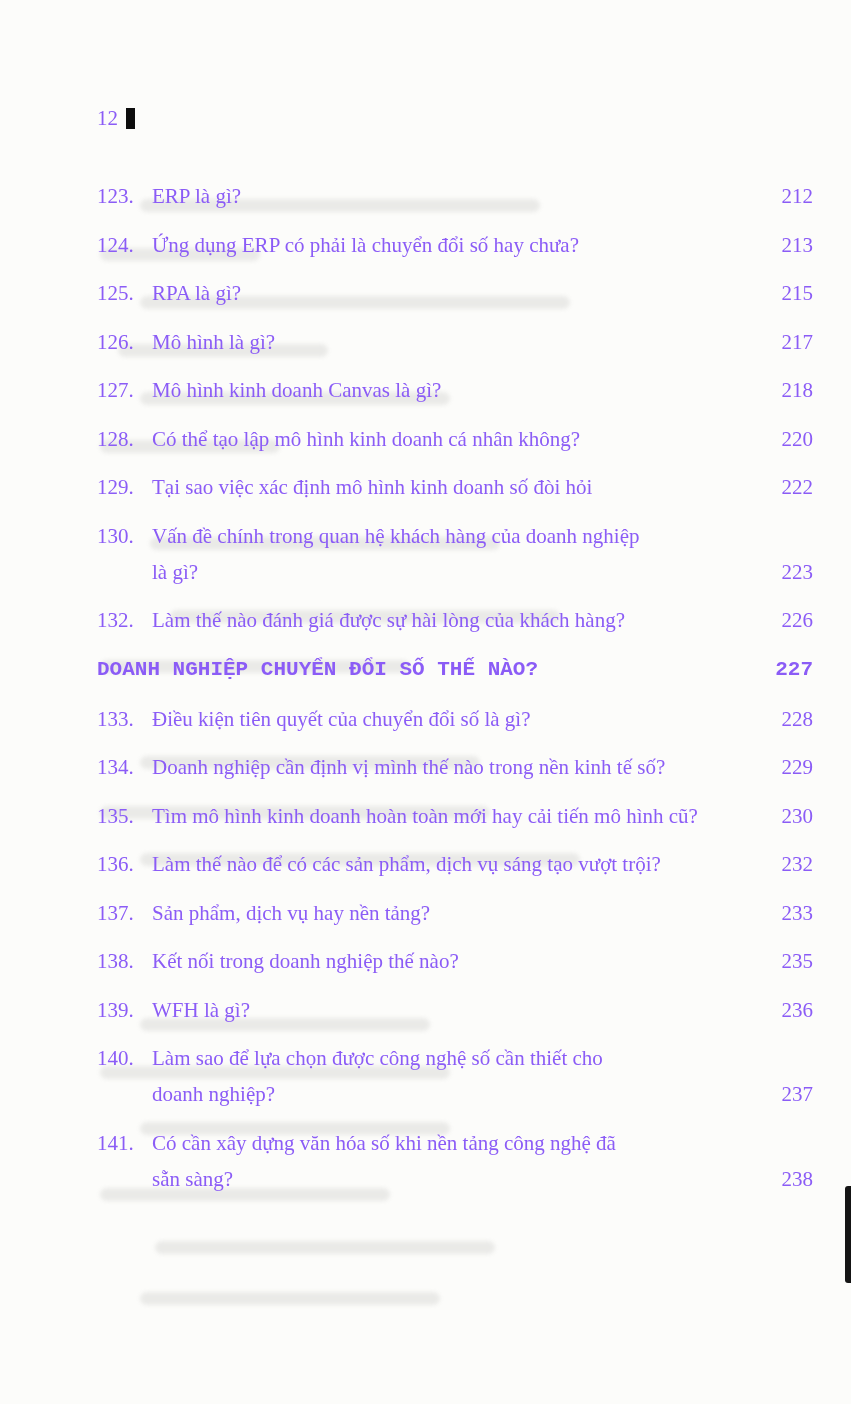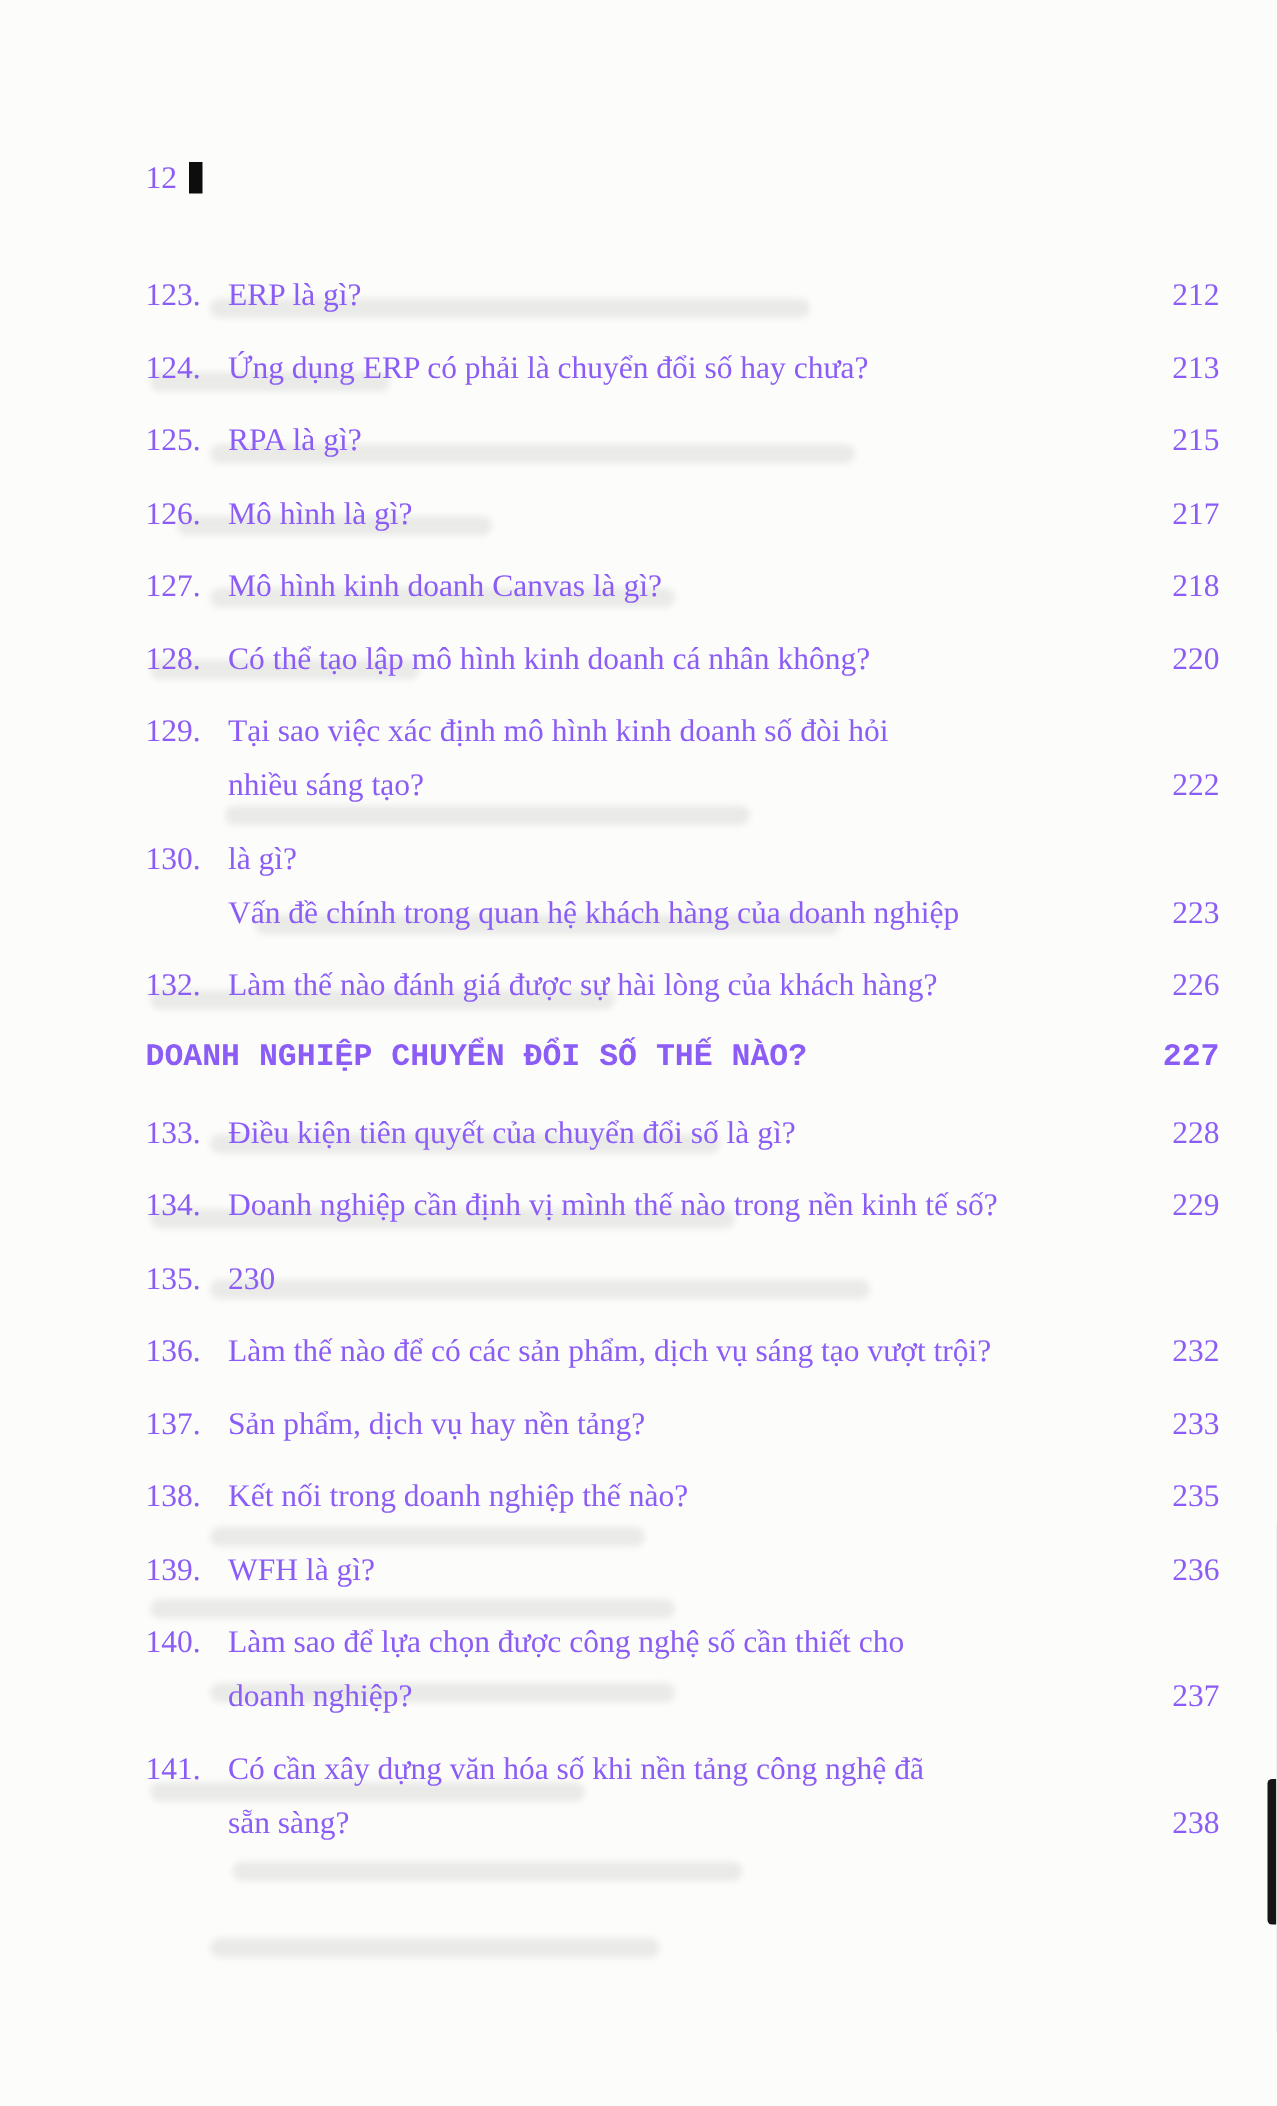--- a/index.html
+++ b/index.html
@@ -159,29 +159,28 @@
     <span class="num">128.</span>
     <span class="title">
           <div class="line">Có thể tạo lập mô hình kinh doanh cá nhân không?</div>
         </span>
     <span class="pg">220</span>
   </div>
       <div class="row">
     <span class="num">129.</span>
     <span class="title">
           <div class="line">Tại sao việc xác định mô hình kinh doanh số đòi hỏi</div>
-          <div class="line">nhiều sáng tạo?</div>
         </span>
     <span class="pg">222</span>
   </div>
       <div class="row">
     <span class="num">130.</span>
     <span class="title">
+          <div class="line">Vấn đề chính trong quan hệ khách hàng của doanh nghiệp</div>
           <div class="line">là gì?</div>
-          <div class="line">Vấn đề chính trong quan hệ khách hàng của doanh nghiệp</div>
         </span>
     <span class="pg">223</span>
   </div>
       <div class="row">
     <span class="num">132.</span>
     <span class="title">
           <div class="line">Làm thế nào đánh giá được sự hài lòng của khách hàng?</div>
         </span>
     <span class="pg">226</span>
   </div>
@@ -201,20 +200,23 @@
   </div>
       <div class="row">
     <span class="num">134.</span>
     <span class="title">
           <div class="line">Doanh nghiệp cần định vị mình thế nào trong nền kinh tế số?</div>
         </span>
     <span class="pg">229</span>
   </div>
       <div class="row">
     <span class="num">135.</span>
+    <span class="title">
+          <div class="line">Tìm mô hình kinh doanh hoàn toàn mới hay cải tiến mô hình cũ?</div>
+        </span>
     <span class="pg">230</span>
   </div>
       <div class="row">
     <span class="num">136.</span>
     <span class="title">
           <div class="line">Làm thế nào để có các sản phẩm, dịch vụ sáng tạo vượt trội?</div>
         </span>
     <span class="pg">232</span>
   </div>
       <div class="row">

